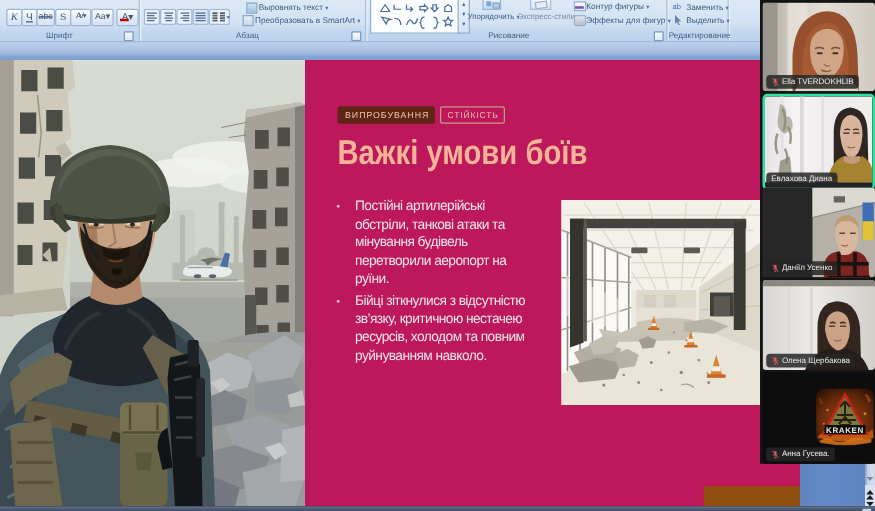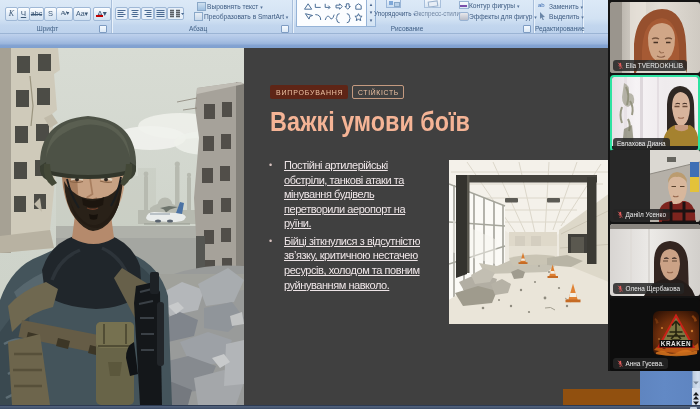--- a/index.html
+++ b/index.html
@@ -13,31 +13,31 @@
   .glabel{position:absolute;top:25px;font-size:6.5px;color:#3f5f85;width:100%;text-align:center;}
   .btn{position:absolute;height:12px;border:1px solid #9fb8d6;border-radius:2px;
     background:linear-gradient(#fdfeff,#e3edf8 50%,#d3e2f2);
     color:#3d5876;font-size:8px;text-align:center;line-height:11px;}
   .rtxt{position:absolute;font-size:6.6px;color:#3c5a80;white-space:nowrap;}
   .rtxt .dn{font-size:5px;color:#56749a;}
   .mini{position:absolute;width:7px;height:7px;}
   .launcher{position:absolute;width:6px;height:6px;border:1px solid #7e9cc2;border-radius:1px;
      background:linear-gradient(#f4f9fe,#dce9f6);}
   
-  #slide{left:0;top:48px;width:640px;height:357px;background:#404040;}
+  #slide{left:0;top:48px;width:640px;height:357px;background:#be185d;}
   #badges{left:270px;top:37px;height:16px;}
   .badge{display:inline-block;font-size:7px;letter-spacing:0.8px;color:#eec3a4;
      padding:4px 5px 3px 6px;border-radius:2px;vertical-align:top;}
   #b1{background:#5e2516;margin-right:4px;}
   #b2{border:1px solid #c49a80;padding:3px 3.5px 2px 4.5px;font-size:6.8px;letter-spacing:0.7px;}
   #title{left:270px;top:58px;font-size:27.5px;font-weight:bold;color:#f5b496;
      transform:scaleX(.85);transform-origin:0 0;white-space:nowrap;}
   #bullets{left:268px;top:110px;}
   .bi{position:relative;padding-left:16px;color:#eee5e7;font-size:11px;line-height:14.6px;
-      margin-bottom:2.8px;letter-spacing:-0.45px;white-space:nowrap;text-decoration:underline;}
+      margin-bottom:2.8px;letter-spacing:-0.45px;white-space:nowrap;}
   .bi:before{content:"•";position:absolute;left:1px;top:0;font-size:9px;letter-spacing:0;color:#d8c3c0;}
   #orange{left:563px;top:341px;width:77px;height:16px;background:#91500f;}
   
   #rightarea{left:640px;top:48px;width:60px;height:357px;
      background:linear-gradient(90deg,#5f85c0,#6289c5 40%,#5e84c0);}
   #sbtrack{position:absolute;left:52px;top:0;width:8px;height:357px;
      background:linear-gradient(90deg,#bccbdf,#d3dfee 60%,#c3d2e5);border-left:1px solid #8fa9cb;}
   
   #statusbar{left:0;top:405px;width:700px;height:4px;background:linear-gradient(#54647e,#3e4e68);border-top:1px solid #2c3a52;box-sizing:border-box;}
   

